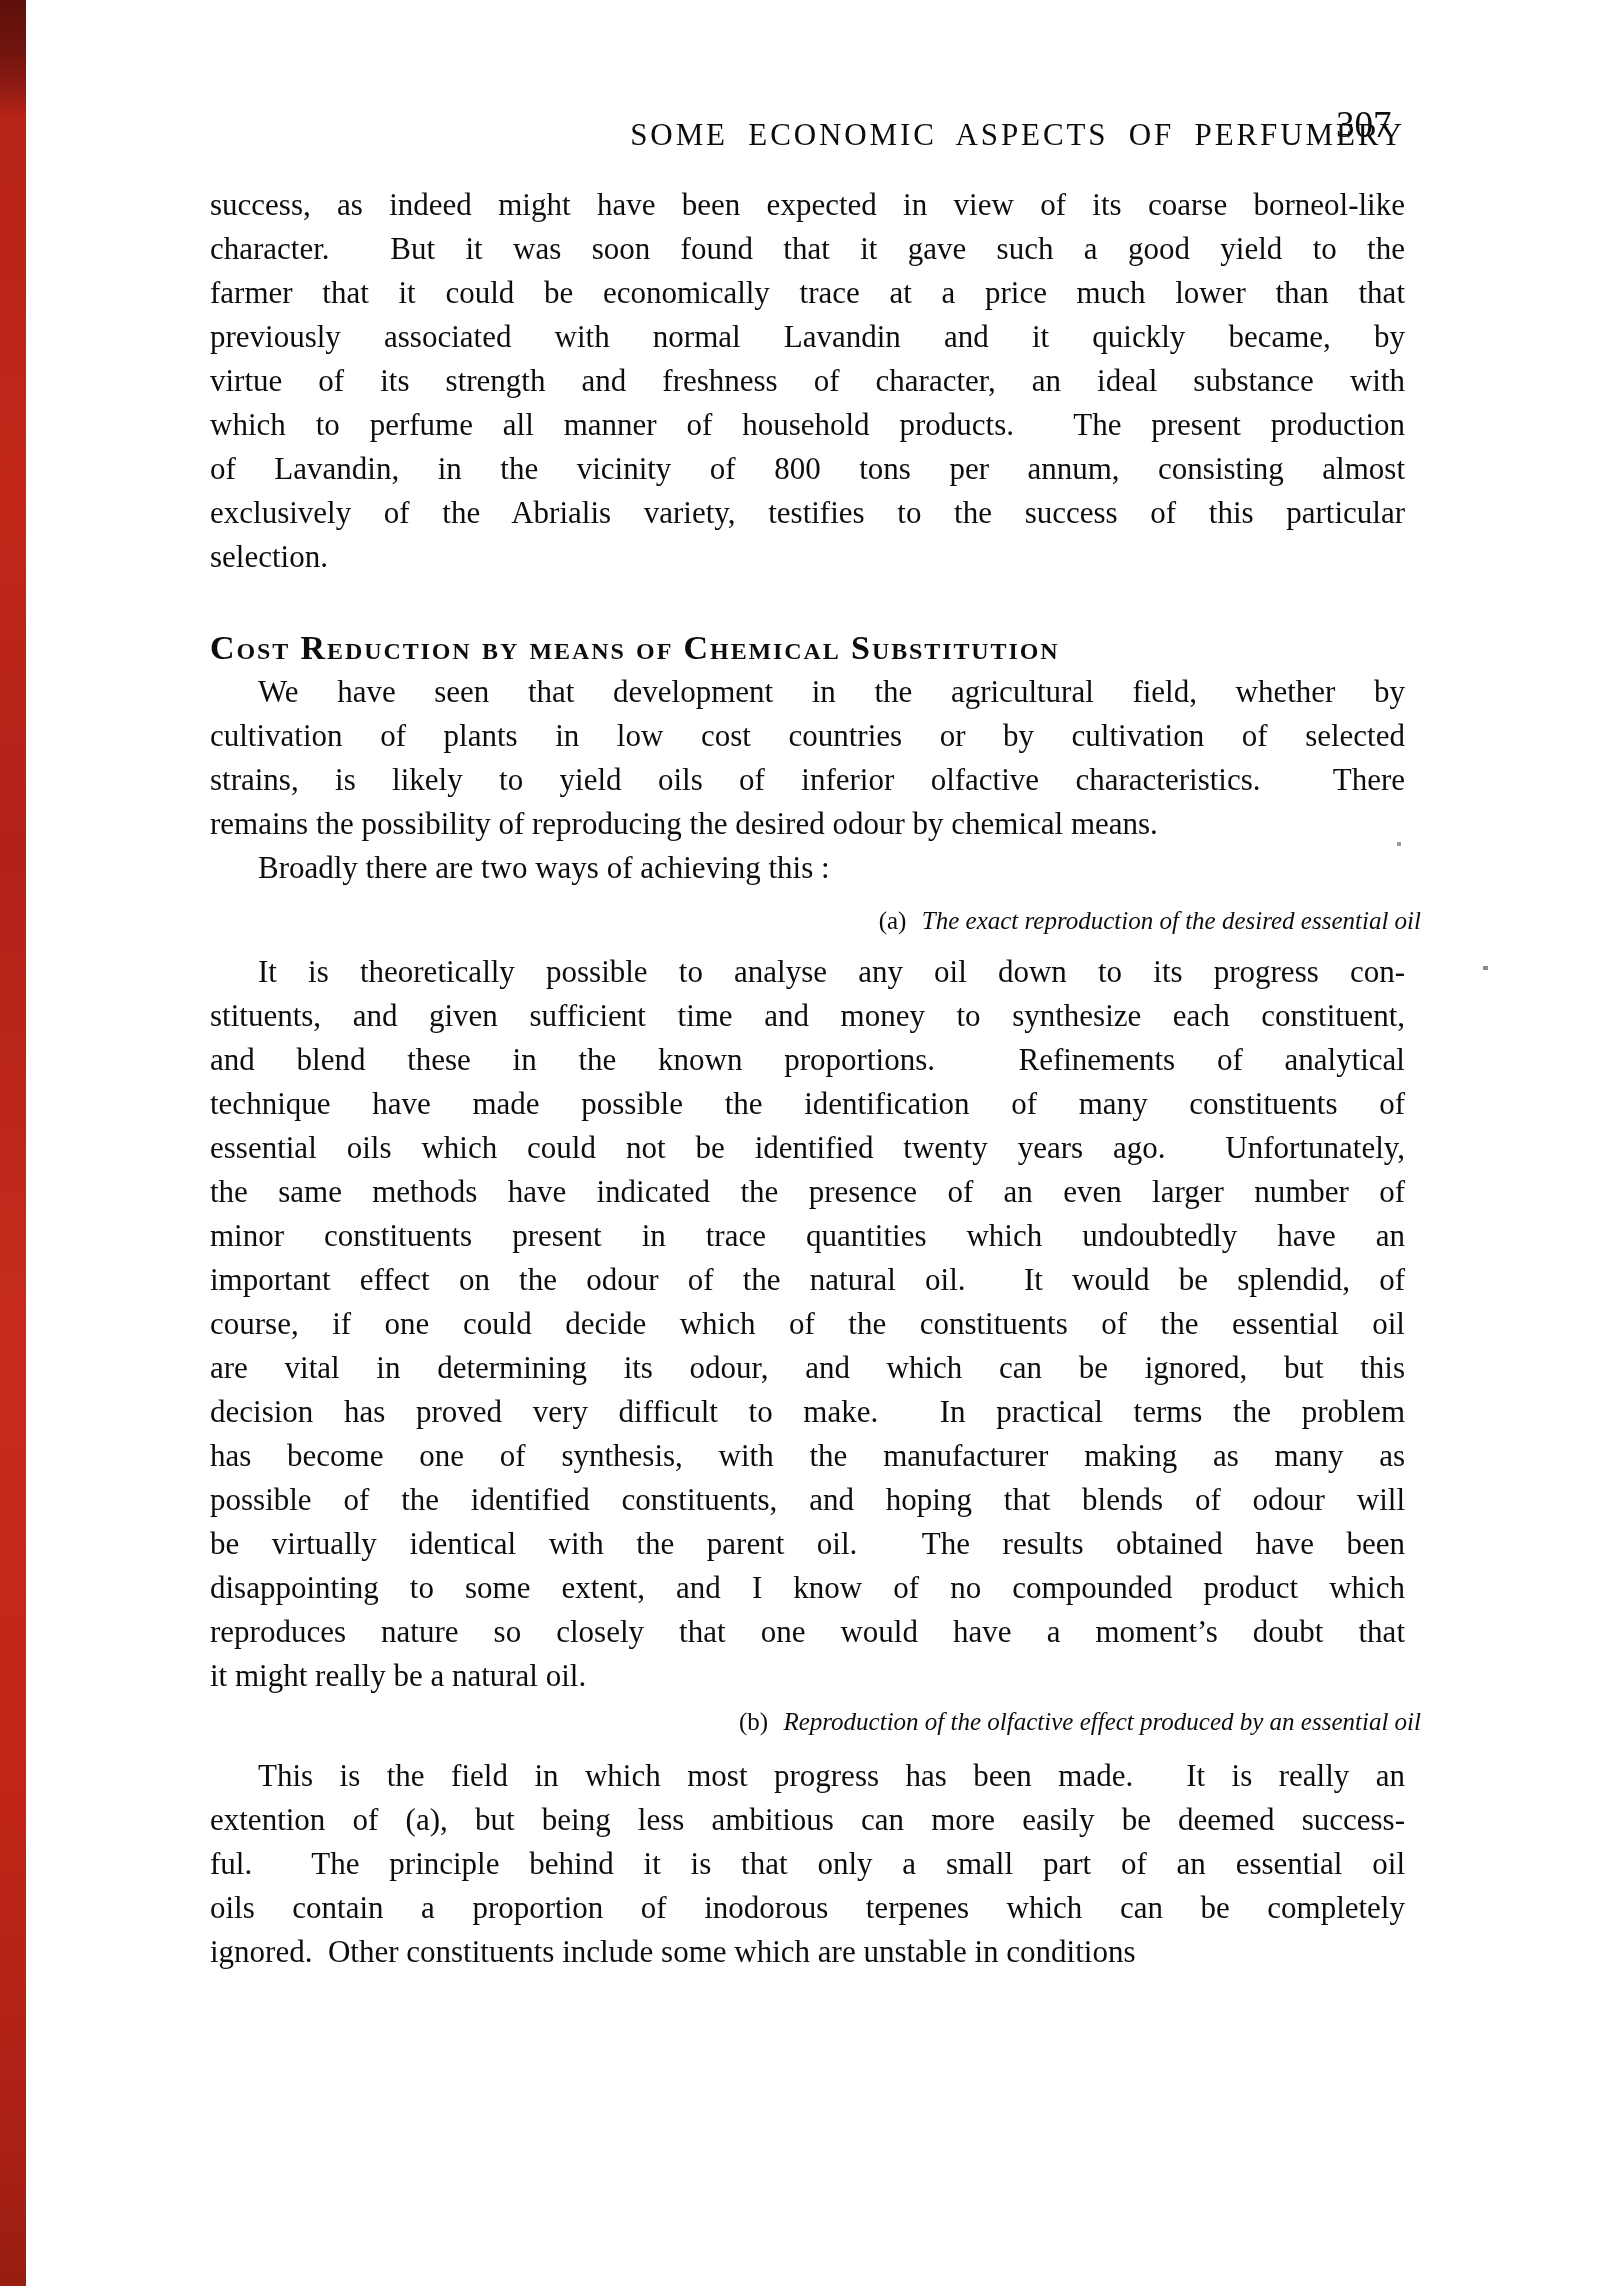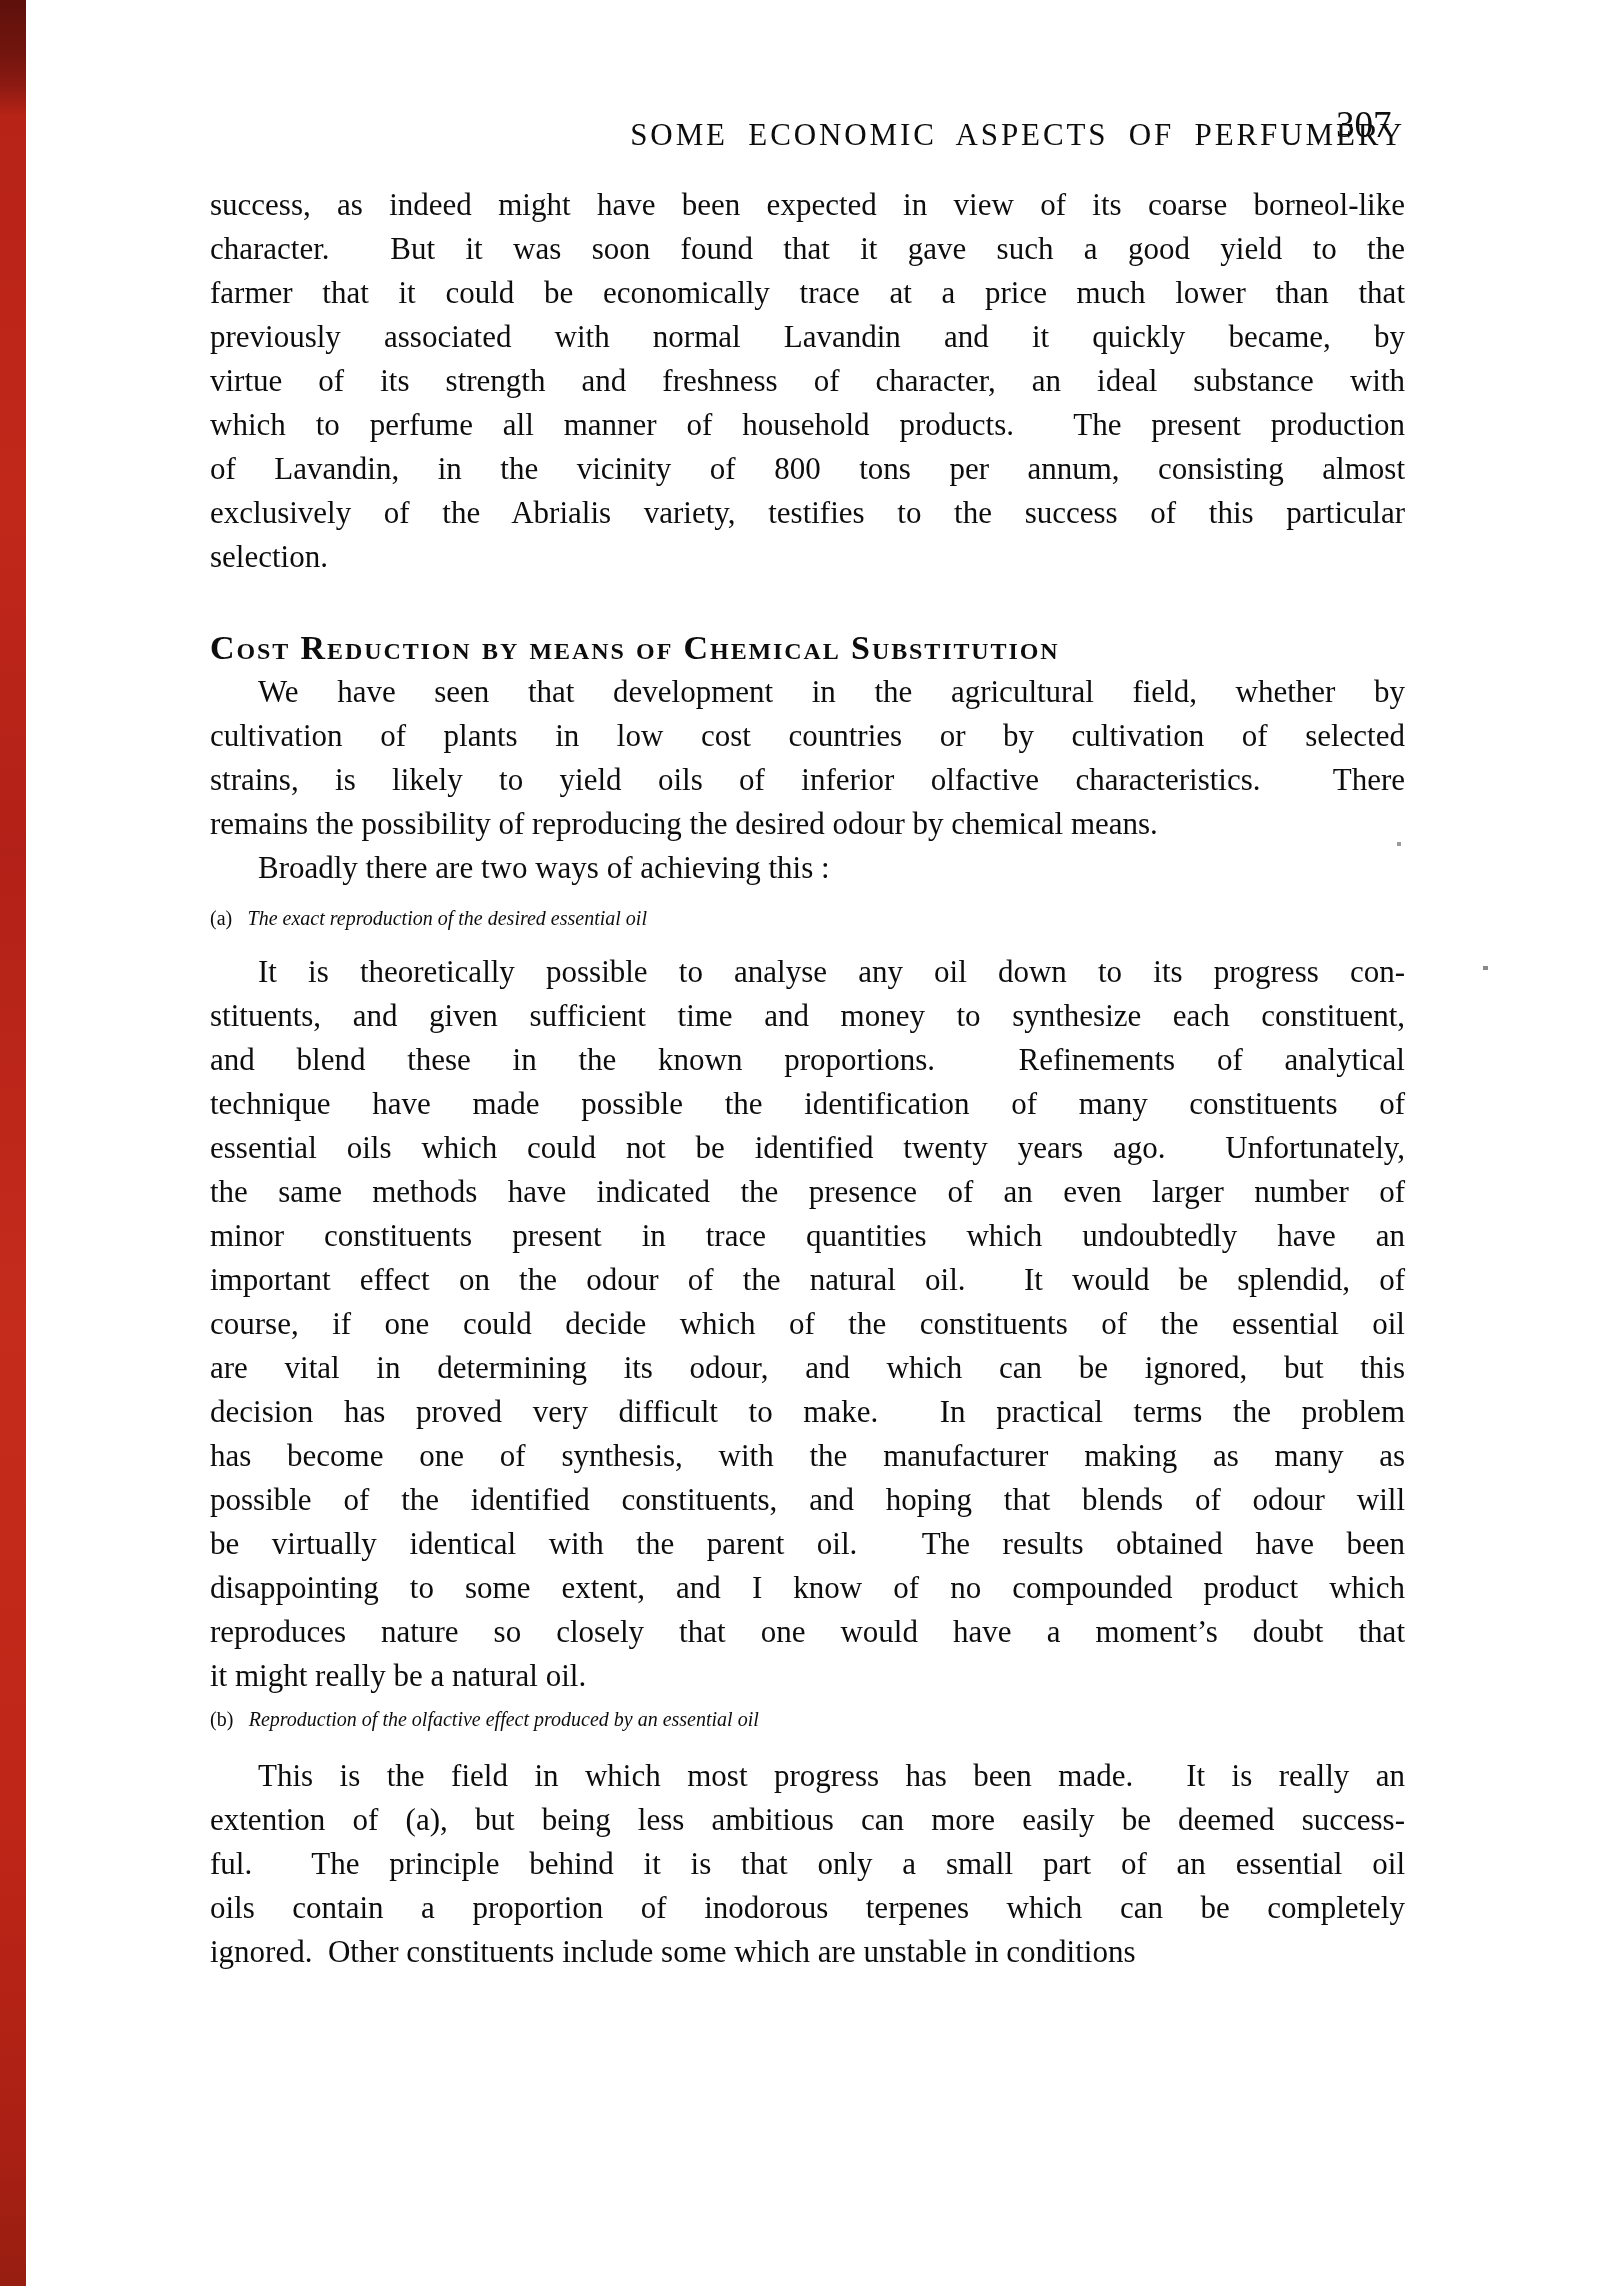--- a/index.html
+++ b/index.html
@@ -60,24 +60,25 @@
     position: absolute;
     top: 601px; left: 0; width: 100%;
     text-align: left;
     font-variant: small-caps;
     font-size: 34px;
     letter-spacing: 1.9px;
     line-height: 1.1;
   }
   .item-head {
     position: absolute;
-    left: 0; width: 100%;
-    font-size: 20px;
+    left: 16px; width: 100%;
+    font-size: 25px;
     line-height: 1.2;
     white-space: nowrap;
+    text-align: right;
   }
   .item-head .marker { font-style: normal; margin-right: 15.4px; }
   .item-head .it { font-style: italic; }
   .pos-p1 { top: 183px; }
   .pos-p2 { top: 670px; }
   .pos-broadly { top: 846px; }
   .pos-ia { top: 906px; }
   .pos-p3 { top: 950px; }
   .pos-ib { top: 1707px; }
   .pos-p4 { top: 1754px; }

